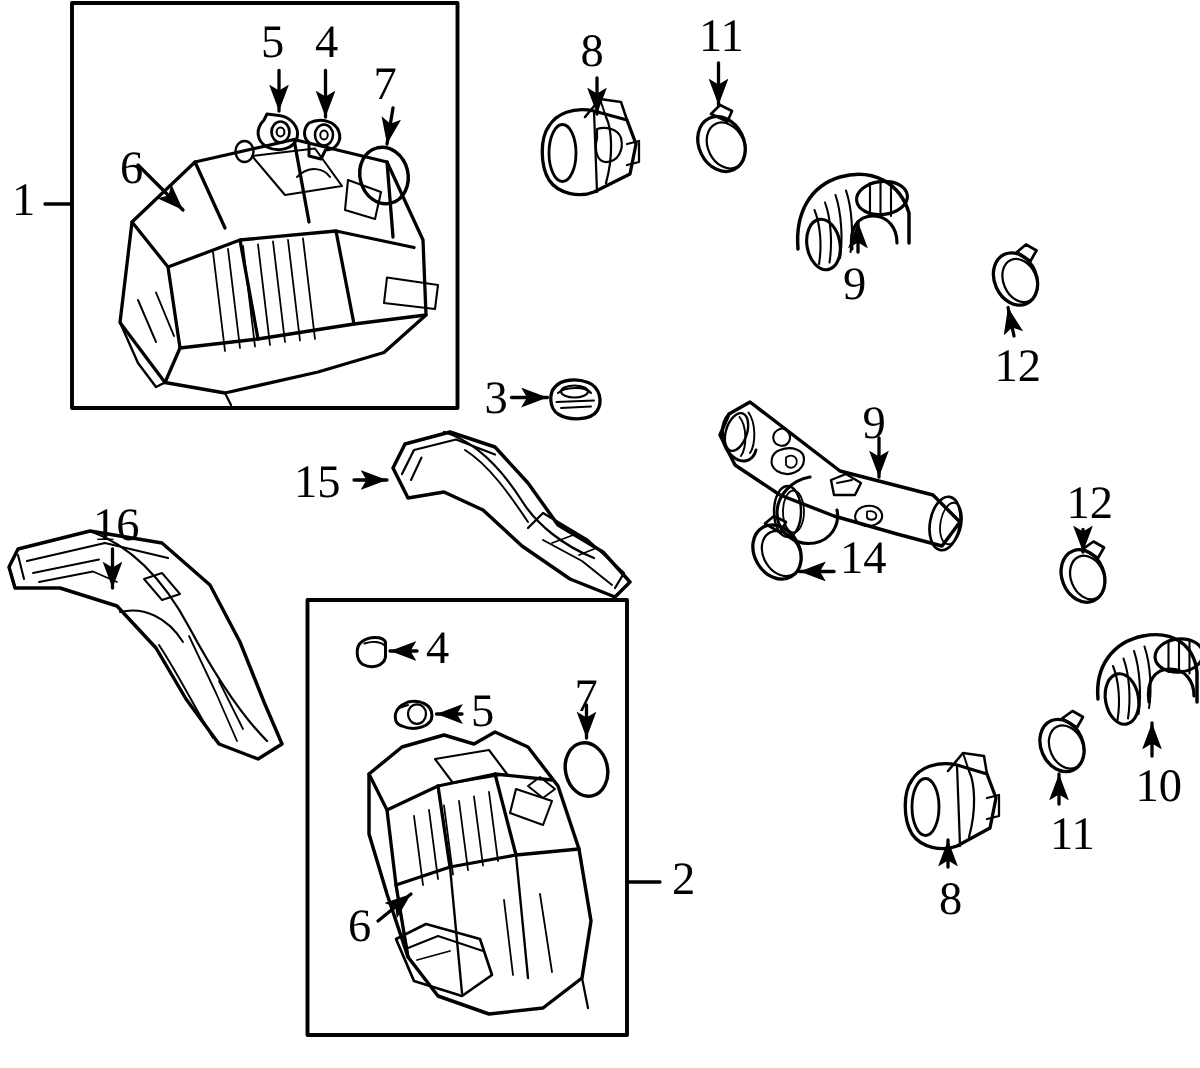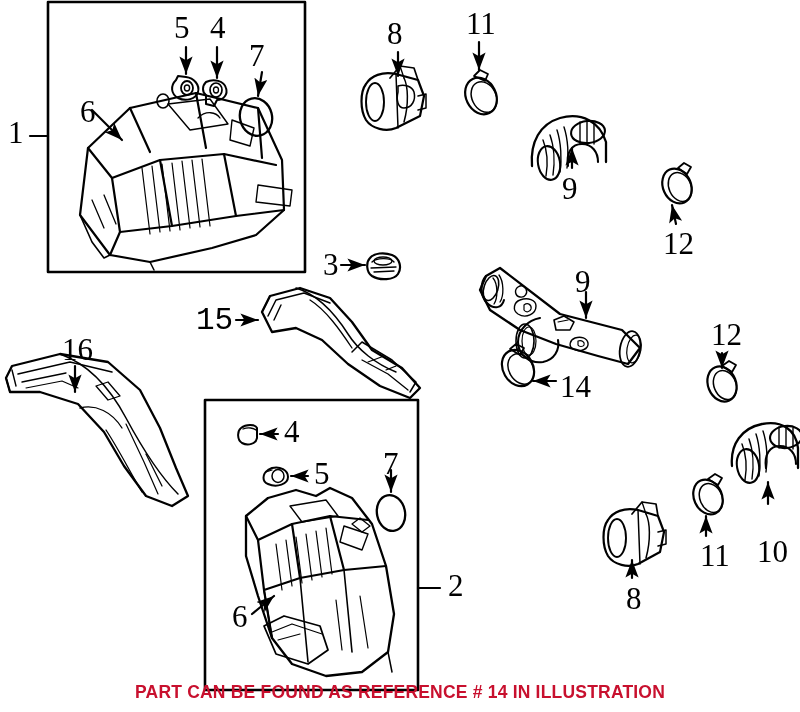--- a/index.html
+++ b/index.html
@@ -352,28 +352,27 @@
   <div class="callout-label" style="left:174px;top:12px;">5</div>
   <div class="callout-label" style="left:210px;top:12px;">4</div>
   <div class="callout-label" style="left:249px;top:40px;">7</div>
   <div class="callout-label" style="left:80px; top:96px;">6</div>
   <div class="callout-label" style="left:387px;top:18px;">8</div>
   <div class="callout-label" style="left:466px;top:8px;">11</div>
   <div class="callout-label" style="left:562px;top:173px;">9</div>
   <div class="callout-label" style="left:663px;top:228px;">12</div>
   <div class="callout-label" style="left:323px;top:249px;">3</div>
   <div class="callout-label" style="left:575px;top:266px;">9</div>
-  <div class="callout-label" style="left:560px;top:371px;">14</div>
+  <div class="callout-label" style="left:560px;top:356px;">14</div>
   <div class="callout-label" style="left:711px;top:319px;">12</div>
-  <div class="callout-label" style="left:196px;top:305px;font-family:Liberation Mono, monospace;">15</div>
+  <div class="callout-label" style="left:196px;top:305px;">15</div>
   <div class="callout-label" style="left:62px; top:334px;text-align:right;">16</div>
   <div class="callout-label" style="left:284px;top:416px;">4</div>
   <div class="callout-label" style="left:314px;top:458px;">5</div>
   <div class="callout-label" style="left:383px;top:448px;">7</div>
   <div class="callout-label" style="left:232px;top:601px;">6</div>
   <div class="callout-label" style="left:448px;top:570px;">2</div>
-  <div class="callout-label" style="left:757px;top:536px;">10</div>
+  <div class="callout-label" style="left:757px;top:508px;">10</div>
   <div class="callout-label" style="left:700px;top:540px;">11</div>
   <div class="callout-label" style="left:626px;top:583px;">8</div>
 
-  <div id="footer-note">PART CAN BE FOUND AS REFERENCE # 14 IN ILLUSTRATION</div>
 
 </div>
 
 </body></html>

